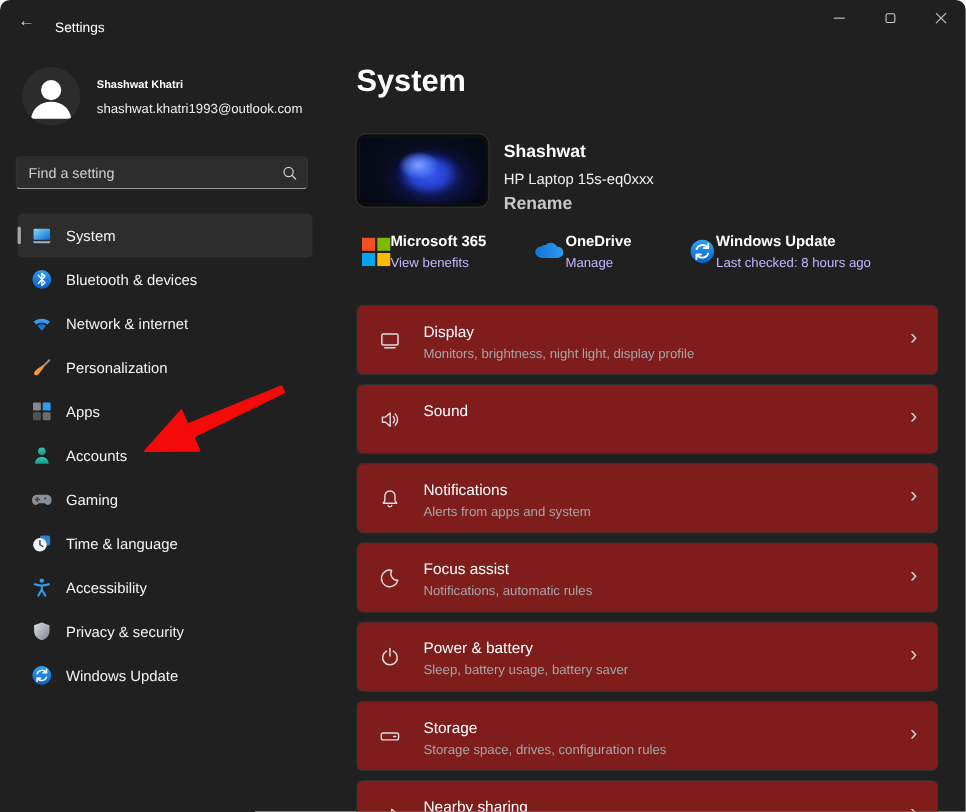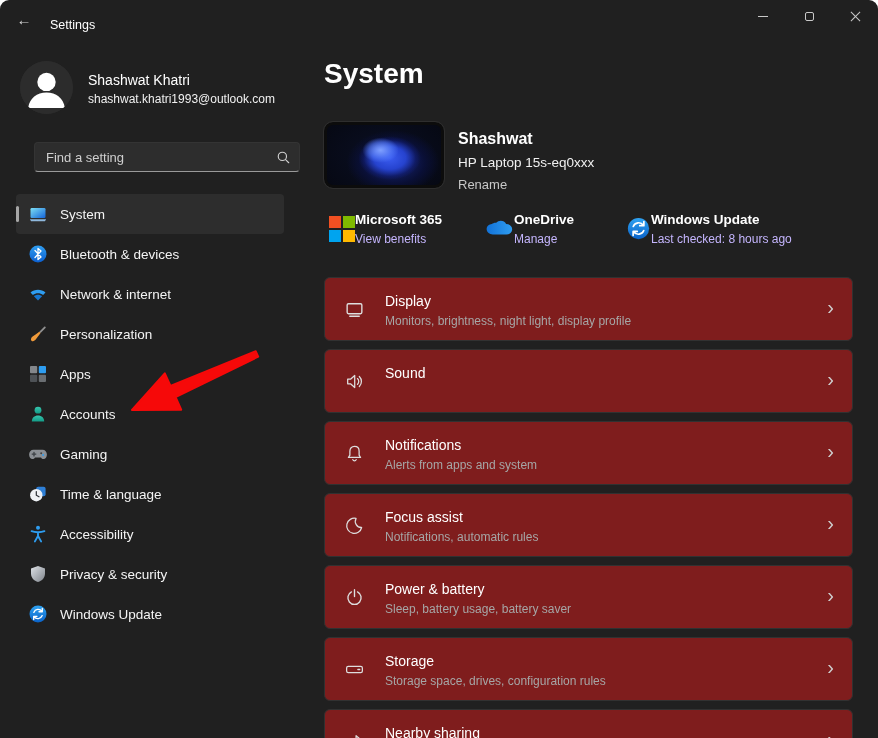--- a/index.html
+++ b/index.html
@@ -16,23 +16,23 @@
   .tb-title{position:absolute;left:50px;top:18px;font-size:12.5px;color:#ffffff;}
   .win-ctrls{position:absolute;right:0;top:0;height:32px;display:flex;}
   .wc{width:46px;height:32px;display:flex;align-items:center;justify-content:center;}
   .wc-min{width:10px;height:1px;background:#c9c9c9;}
   .wc-max{width:9px;height:9px;border:1px solid #c9c9c9;border-radius:2px;}
   .wc-x{position:relative;width:11px;height:11px;}
   .wc-x:before,.wc-x:after{content:"";position:absolute;left:-1px;top:5px;width:13px;height:1px;background:#c9c9c9;}
   .wc-x:before{transform:rotate(45deg);} .wc-x:after{transform:rotate(-45deg);}
   
   .avatar{position:absolute;left:20px;top:61px;width:53px;height:53px;border-radius:50%;overflow:hidden;background:#2c2c2c;}
-  .profile-name{position:absolute;left:88px;top:72px;font-size:14px;font-weight:400;}
+  .profile-name{position:absolute;left:88px;top:72px;font-size:10px;font-weight:700;}
   .profile-email{position:absolute;left:88px;top:92px;font-size:12px;color:#f0f0f0;}
-  .searchbox{position:absolute;left:34px;top:142px;width:266px;height:30px;background:#2d2d2d;
+  .searchbox{position:absolute;left:14px;top:142px;width:266px;height:30px;background:#2d2d2d;
     border:1px solid #343434;border-bottom:1px solid #9a9a9a;border-radius:4px;display:flex;align-items:center;}
   .searchbox input{flex:1;background:transparent;border:none;outline:none;color:#e8e8e8;
     font-size:13px;padding:0 6px 0 11px;font-family:inherit;}
   .searchbox input::placeholder{color:#cfcfcf;}
   .search-ic{width:26px;display:flex;justify-content:center;align-items:center;padding-right:6px;}
   .nav{position:absolute;left:16px;top:194px;width:268px;}
   .nav-item{position:relative;height:40px;border-radius:4px;display:flex;align-items:center;cursor:pointer;}
   .nav-item.selected{background:#2d2d2d;}
   .pill{position:absolute;left:0px;top:12px;width:3px;height:16px;border-radius:2px;background:#a6a6a6;}
   .nav-ic{width:20px;height:20px;margin-left:12px;flex:none;}
@@ -44,21 +44,21 @@
   .thumb{position:absolute;left:324px;top:122px;width:120px;height:66px;border-radius:9px;
     border:3px solid #0c0c0c;outline:1px solid #2e2e2e;
     background:
       radial-gradient(ellipse 26px 18px at 47% 42%, #7fa0ff 0%, rgba(90,130,255,0.55) 45%, rgba(0,0,0,0) 70%),
       radial-gradient(ellipse 40px 28px at 55% 55%, #3a5cf0 0%, #2643cf 40%, rgba(20,35,140,0.4) 65%, rgba(0,0,0,0) 78%),
       radial-gradient(ellipse 58px 40px at 58% 62%, #18277f 0%, rgba(10,16,60,0.8) 55%, rgba(0,0,0,0) 80%),
       radial-gradient(ellipse 90px 60px at 50% 50%, #0a0f24 0%, #05070f 100%);
   }
   .dev-name{position:absolute;left:458px;top:130px;font-size:16px;font-weight:700;}
   .dev-model{position:absolute;left:458px;top:155px;font-size:13.5px;color:#f0f0f0;}
-  .dev-rename{position:absolute;left:458px;top:177px;font-size:13px;color:#c7c7c7;cursor:pointer;}
+  .dev-rename{position:absolute;left:458px;top:177px;font-size:16px;color:#c7c7c7;cursor:pointer;font-weight:bold;}
   .qcard{position:absolute;top:211px;display:flex;align-items:flex-start;cursor:pointer;}
   .qc-ic{flex:none;margin-top:5px;}
   .qc-text{}
   .qc-title{font-size:13.5px;font-weight:700;line-height:18px;}
   .qc-sub{font-size:12px;color:#c4b5fd;margin-top:3px;}
   .rows{position:absolute;left:324px;top:277px;width:529px;display:flex;flex-direction:column;gap:8px;}
   .row-card{position:relative;height:64px;background:#7f1d1d;border:1px solid #313131;border-radius:6px;cursor:pointer;}
   .row-ic{position:absolute;left:19px;top:21px;width:21px;height:21px;}
   .row-title{position:absolute;left:60px;top:15px;font-size:14px;color:#ffffff;}
   .row-sub{position:absolute;left:60px;top:36px;font-size:12px;color:#a6a6a6;white-space:nowrap;}

